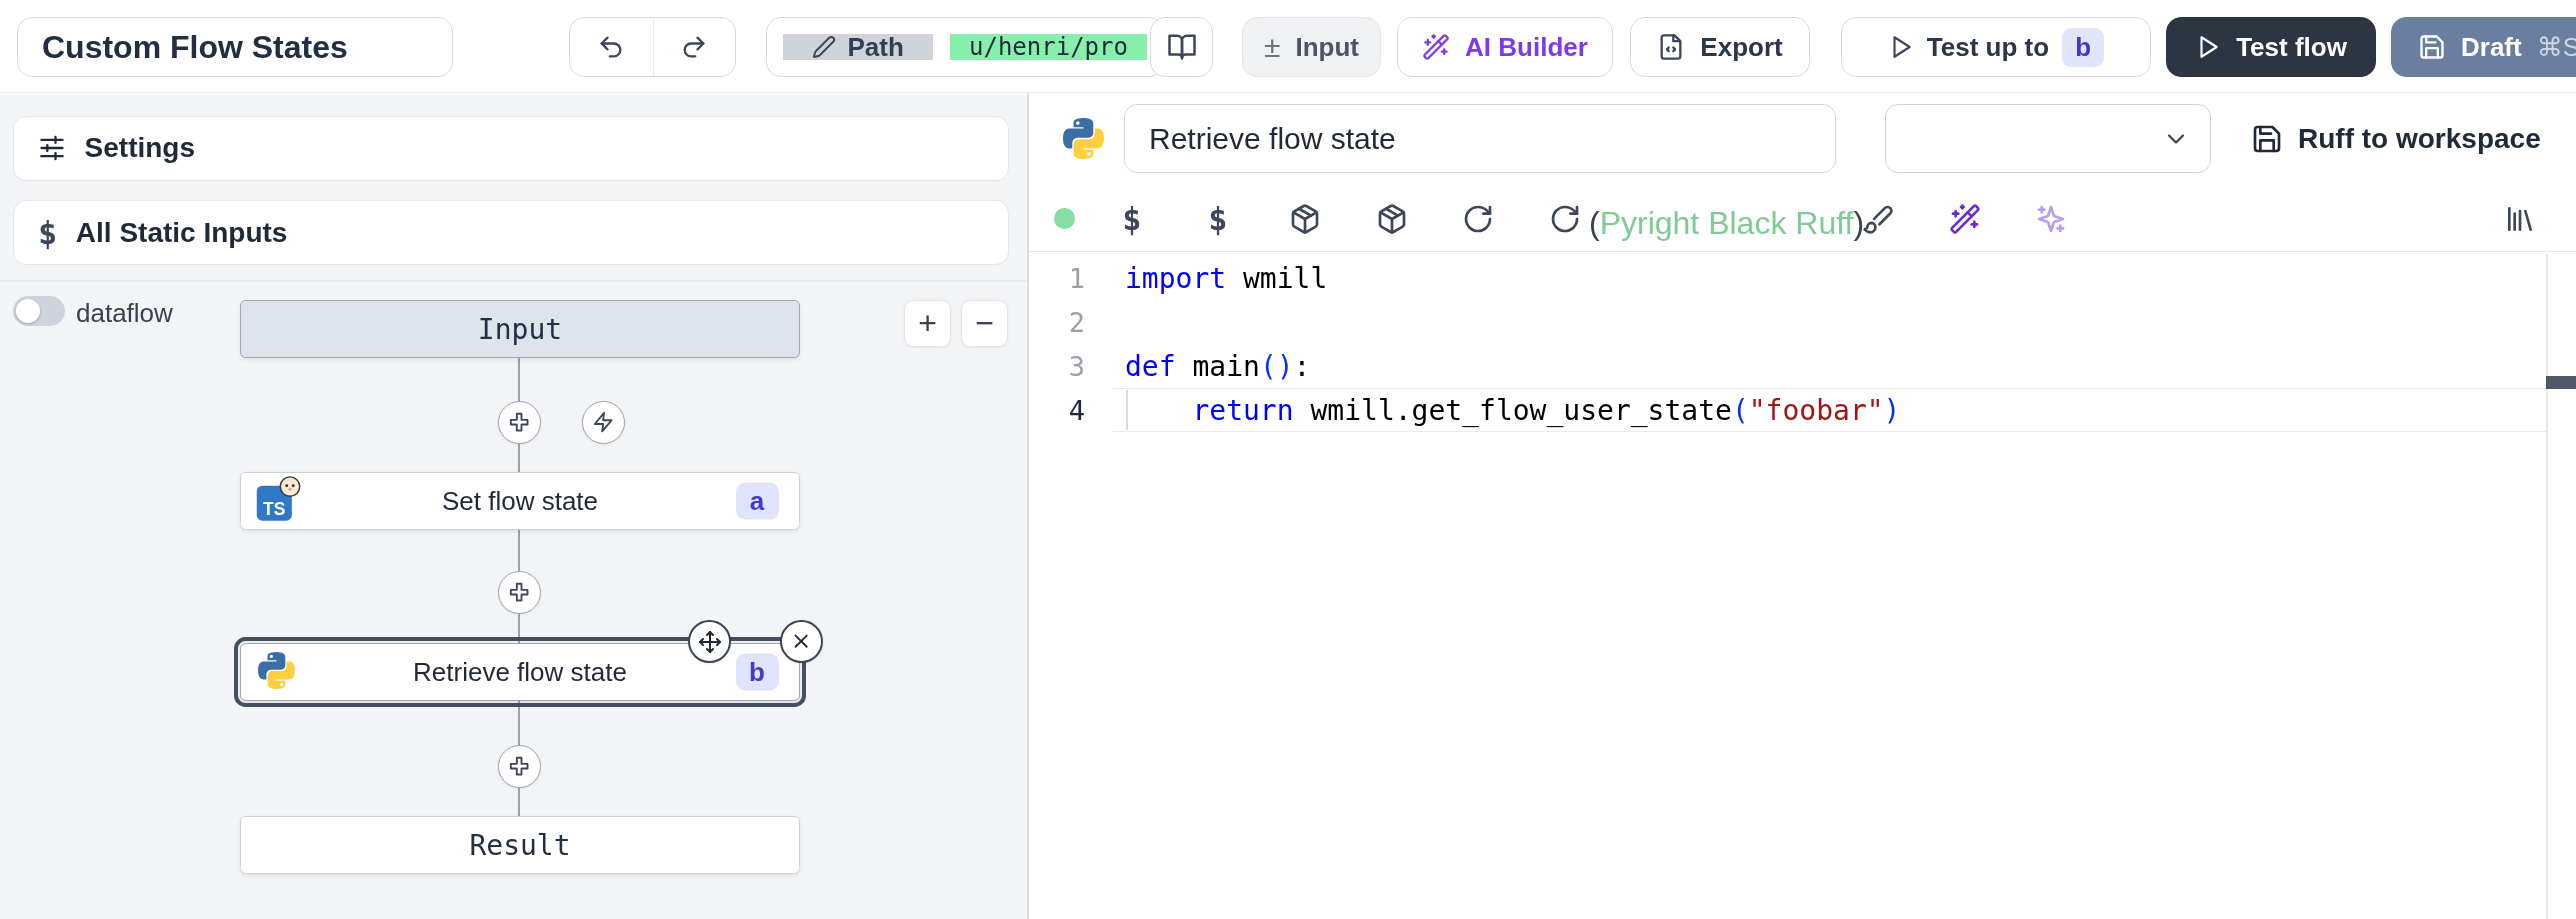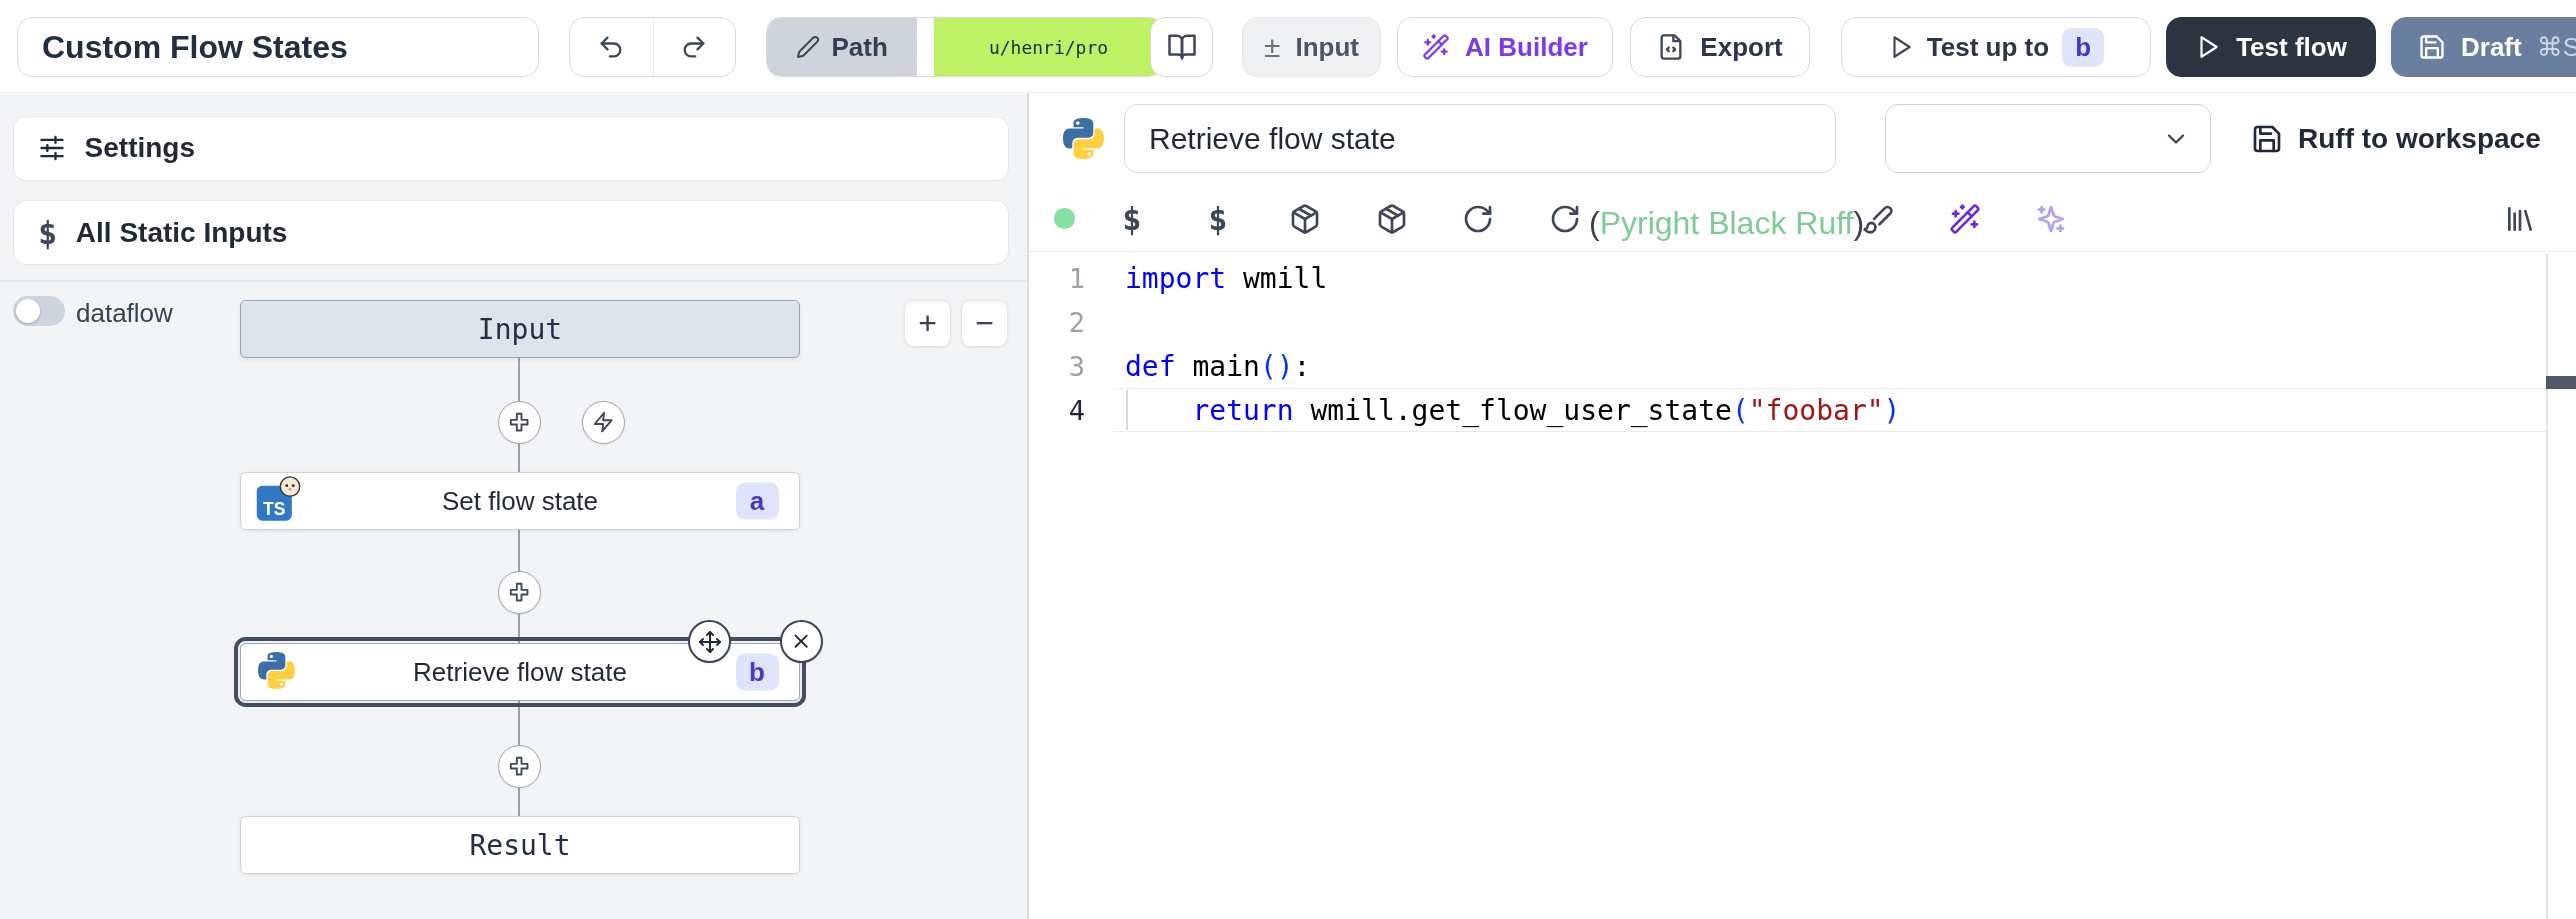--- a/index.html
+++ b/index.html
@@ -8,32 +8,32 @@
   .screen { position:relative; width:2576px; height:919px; background:#fff; }
   .abs { position:absolute; }
   .mono { font-family:"DejaVu Sans Mono", monospace; }
 
   
   .topbar { position:absolute; left:0; top:0; width:2576px; height:93px;
     background:#fff; border-bottom:1.9px solid #e7e9ec; }
   .btn { position:absolute; top:17px; height:60px; display:flex; align-items:center;
     justify-content:center; gap:15px; background:#fff; border:1.9px solid #d5d9de;
     border-radius:15px; font-size:26px; font-weight:600; color:#2b3648; cursor:pointer; }
-  .title-input { position:absolute; left:17px; top:17px; width:522px; height:60px;
+  .title-input { position:absolute; left:17px; top:17px; width:436px; height:60px;
     border:1.9px solid #d5d9de; border-radius:15px; padding-left:24px;
     font-family:"Liberation Sans",sans-serif; font-size:32px; font-weight:600;
     color:#222e41; background:#fff; outline:none; }
   .undoredo { left:569px; width:167px; padding:0; overflow:hidden; gap:0; }
   .undoredo .half { width:50%; height:100%; display:flex; align-items:center; justify-content:center; }
   .undoredo .half + .half { border-left:1.9px solid #e7e9ec; }
-  .pathbtn { left:766px; width:398px; padding:0; overflow:hidden; gap:17px; }
+  .pathbtn { left:766px; width:398px; padding:16px; overflow:hidden; gap:17px; }
   .pathbtn .seg1 { width:150px; height:100%; background:#cfd4db; display:flex;
     align-items:center; justify-content:center; gap:11.2px; font-weight:700; color:#333f52; }
-  .pathbtn .seg2 { flex:1; height:100%; background:#bef264; display:flex; align-items:center;
-    justify-content:center; font-size:18px; font-weight:400; color:#1f2937; }
+  .pathbtn .seg2 { flex:1; height:100%; background:#86efac; display:flex; align-items:center;
+    justify-content:center; font-size:24px; font-weight:400; color:#1f2937; }
   .bookbtn { left:1150px; width:63px; }
   .diffbtn { left:1242px; width:139px; background:#f0f1f3; border-color:#e4e6e9; color:#4b5563; }
   .diffbtn .pm { font-size:30px; font-weight:400; color:#6b7280; }
   .aibtn { left:1397px; width:216px; color:#7c3aed; }
   .exportbtn { left:1630px; width:180px;justify-content:center; }
   .testupto { left:1841px; width:310px; gap:13px; }
   .badge-chip { display:inline-flex; align-items:center; justify-content:center;
     min-width:42px; height:39px; padding:0 9.3px; border-radius:9.3px; background:#e0e5fc;
     color:#4338ca; font-weight:700; font-size:26px; }
   .testflow { left:2166px; width:210px; background:#2c3542; border-color:#2c3542; color:#fff; }

